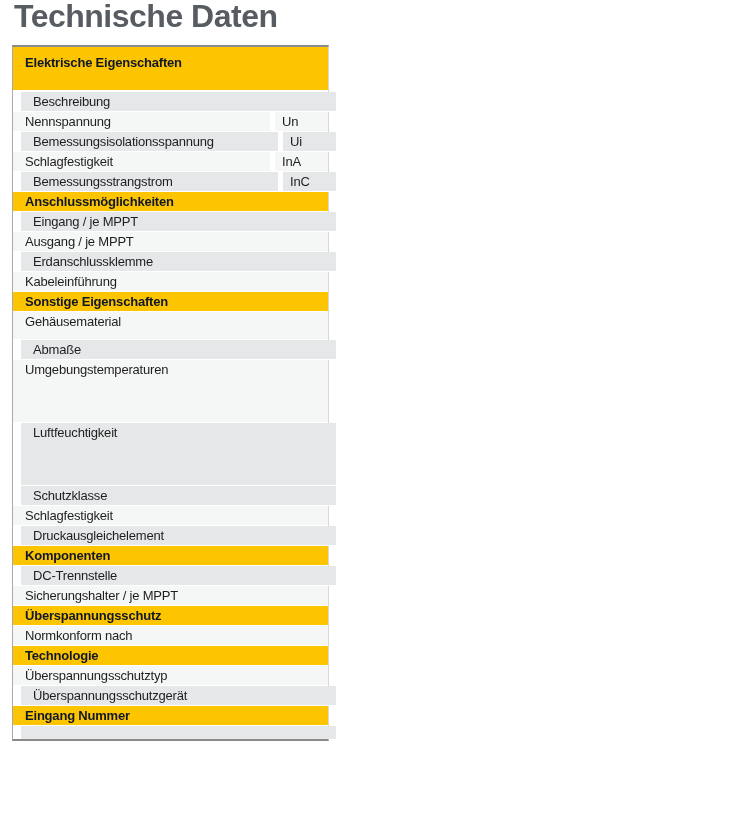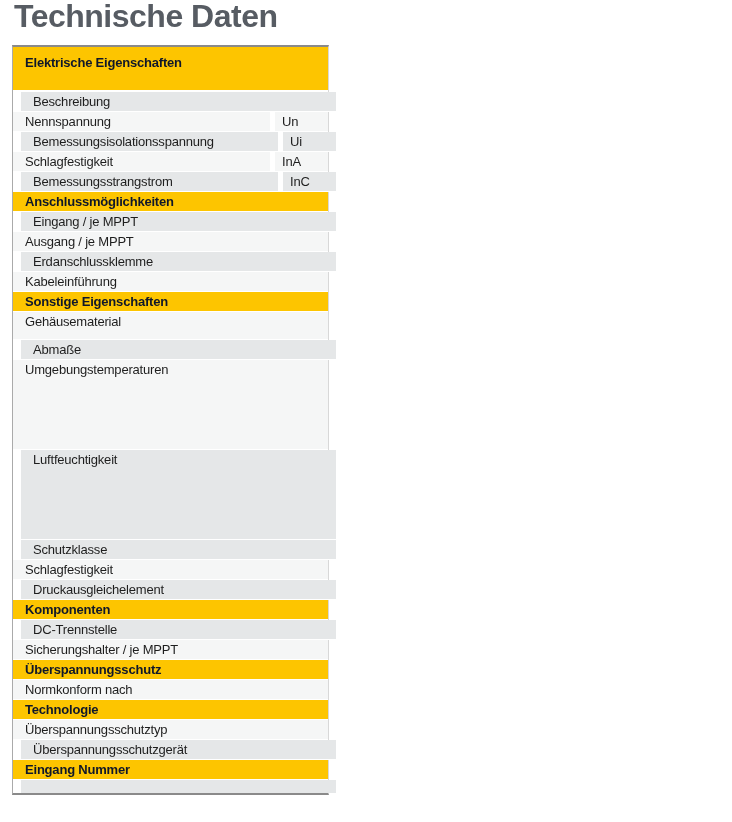--- a/index.html
+++ b/index.html
@@ -37,21 +37,21 @@
   .row{
     display:flex;align-items:flex-start;
     width:100%;
     border-bottom:1px solid #ffffff;
     font-size:13px;line-height:19px;
     letter-spacing:-0.2px;
   }
   .row:last-child{border-bottom:none;}
   .size-normal{height:20px;}
   .size-double{height:28px;}
-  .size-quad{height:90px;}
+  .size-quad{height:63px;}
   .size-short{height:13px;}
   .size-header{height:45px;border-bottom-width:2px;padding-top:6px;}
   .section-row{
     background:var(--accent-yellow);
     font-weight:bold;color:#0f172a;
   }
   .shade-dark{background:var(--row-dark);margin-left:8px;}
   .shade-light{background:var(--row-light);}
   .cell{display:block;height:100%;}
   .label{padding-left:12px;padding-right:4px;flex:0 0 auto;}

